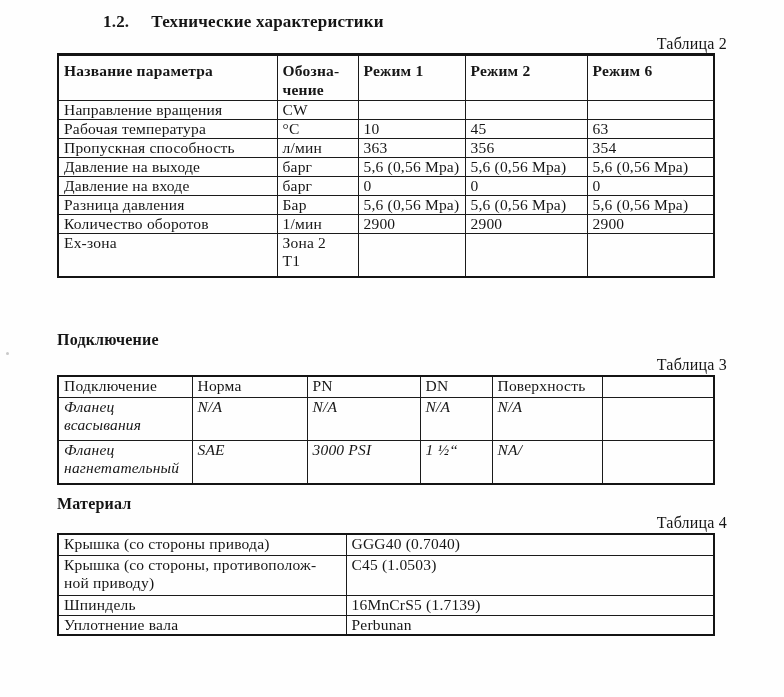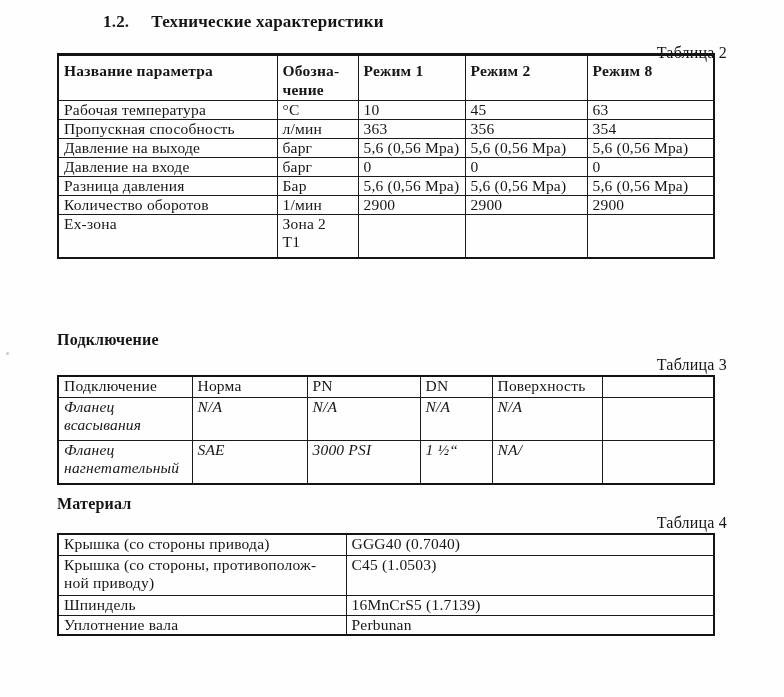--- a/index.html
+++ b/index.html
@@ -25,21 +25,21 @@
     letter-spacing: 0.2px;
     white-space: nowrap;
   }
   .doc-heading .num { margin-right: 22px; }
   .tcaption {
     position: absolute;
     right: 57px;
     font-size: 16px;
     letter-spacing: 0.2px;
   }
-  #cap2 { top: 44px; }
+  #cap2 { top: 35px; }
   #cap3 { top: 356px; }
   #cap4 { top: 514px; }
   .sec-heading {
     position: absolute;
     left: 57px;
     font-size: 16px;
     font-weight: bold;
     letter-spacing: 0.2px;
   }
   #sec-conn { top: 331px; }
@@ -109,21 +109,28 @@
         <col style="width:122px">
         <col style="width:127px">
     </colgroup>
     <tbody>
         <tr class="hrow">
       <th>Название параметра</th>
       <th class="pre">Обозна-
 чение</th>
       <th>Режим 1</th>
       <th>Режим 2</th>
-      <th>Режим 8</th>
+      <th>Режим 6</th>
+    </tr>
+    <tr class="drow">
+      <td>Направление вращения</td>
+      <td>CW</td>
+      <td></td>
+      <td></td>
+      <td></td>
     </tr>
     <tr class="drow">
       <td>Рабочая температура</td>
       <td>°C</td>
       <td>10</td>
       <td>45</td>
       <td>63</td>
     </tr>
     <tr class="drow">
       <td>Пропускная способность</td>

